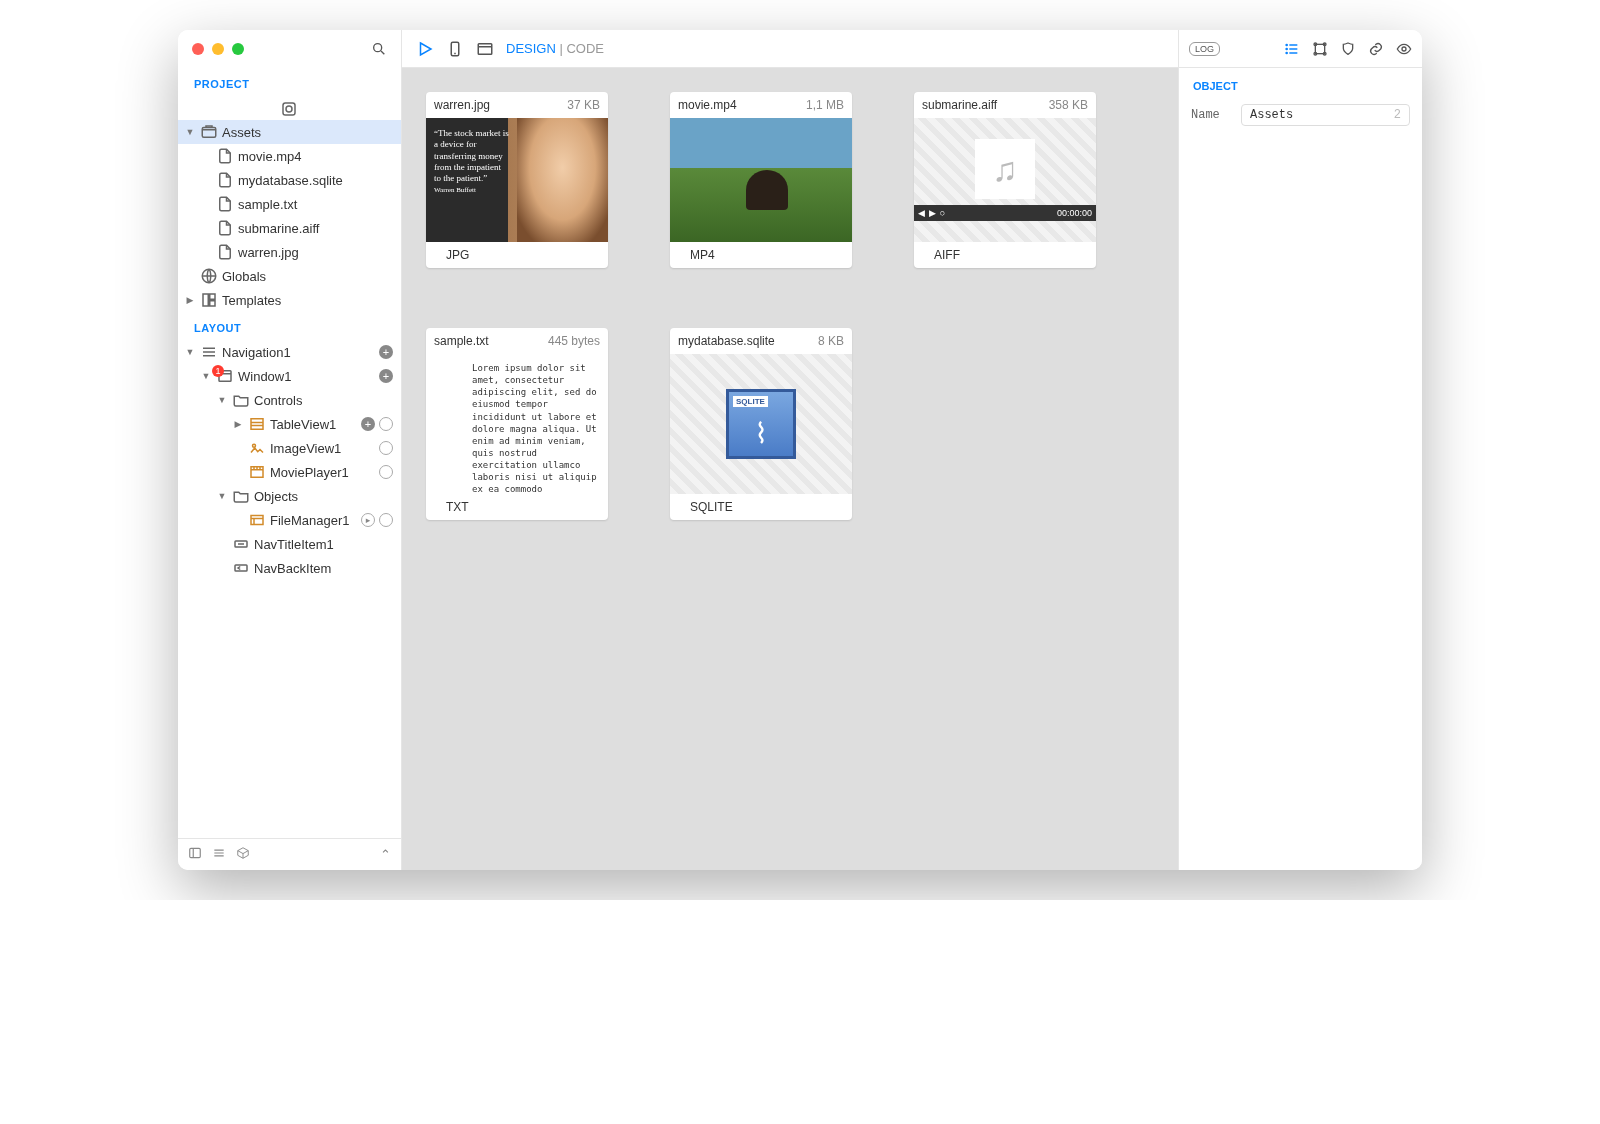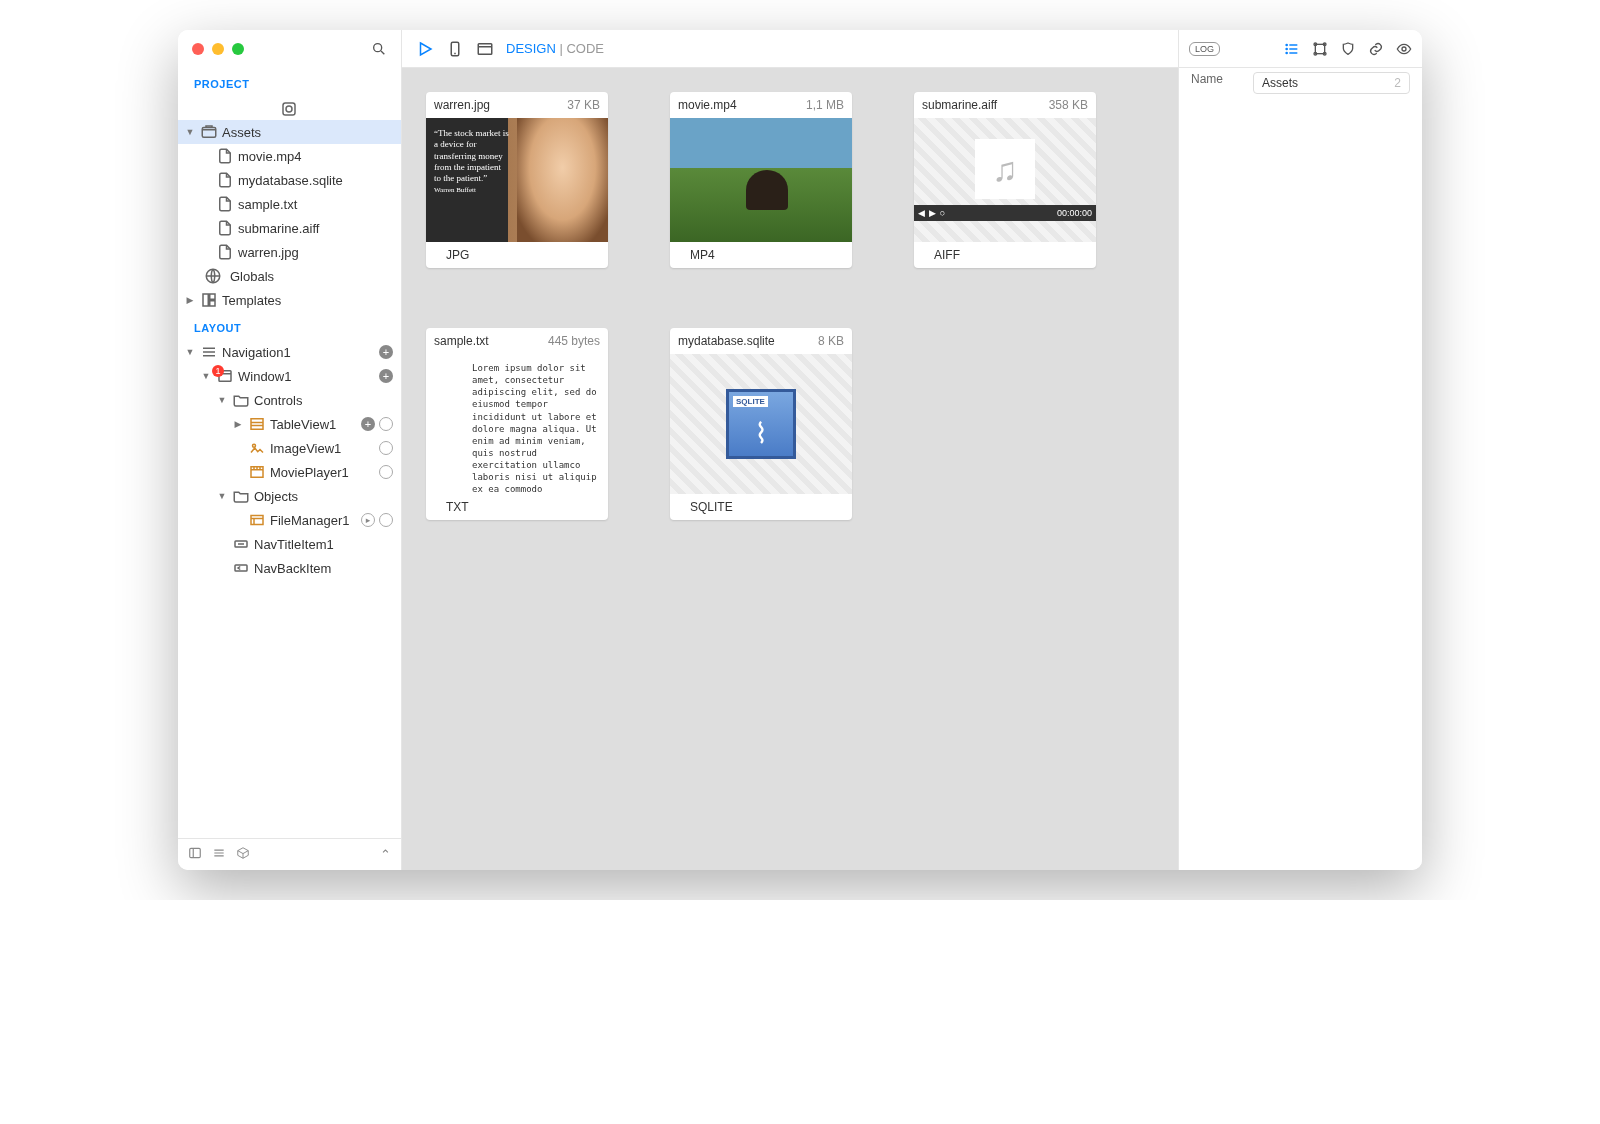--- a/index.html
+++ b/index.html
@@ -67,21 +67,21 @@
 .sqlite-icon .feather { flex:1; display:flex; align-items:center; justify-content:center; color:#fff; font-size: 28px; }
 
 
 .inspector { width: 244px; border-left: 1px solid #e5e5e5; display: flex; flex-direction: column; background: #fff; }
 .insp-toolbar { height: 38px; border-bottom: 1px solid #e5e5e5; display: flex; align-items: center; padding: 0 10px; gap: 12px; }
 .log-btn { border: 1px solid #999; border-radius: 6px; font-size: 9px; padding: 1px 5px; color: #555; }
 .insp-toolbar .spacer { flex: 1; }
 .insp-icon { width: 16px; height: 16px; color: #555; }
 .insp-icon.active { color: #0a84ff; }
 .insp-sec { font-size: 11px; font-weight: 600; color: #0a84ff; padding: 12px 14px 8px; }
-.insp-row { display: flex; padding: 4px 12px; gap: 20px; }
+.insp-row { display: flex; align-items: center; padding: 4px 12px; gap: 8px; font-family: Liberation Mono, monospace; }
 .insp-row label { width: 42px; font-size: 12px; color: #666; }
 .insp-row .field { flex: 1; border: 1px solid #ddd; border-radius: 4px; height: 22px; padding: 0 8px; display: flex; align-items: center; justify-content: space-between; font-size: 12px; }
 .insp-row .field .count { color: #bbb; }
 
 svg { width: 100%; height: 100%; }
 .mini-circle { width: 14px; height: 14px; border: 1px solid #aaa; border-radius: 50%; display: flex; align-items:center; justify-content:center; font-size: 9px; color:#888; }
 .mini-plus { width: 14px; height: 14px; border-radius: 50%; background:#888; color:#fff; font-size: 11px; display:flex; align-items:center; justify-content:center; }
 </style>
 </head>
 <body>
@@ -180,21 +180,21 @@
               <span class="disc"></span>
               <span class="icon-slot" style="position: relative;">
                 <svg viewBox="0 0 24 24" fill="none" stroke="currentColor" stroke-width="2">
                   <path d="M14 3H7a2 2 0 0 0-2 2v14a2 2 0 0 0 2 2h10a2 2 0 0 0 2-2V8z"></path>
                   <path d="M14 3v5h5"></path>
                 </svg>
               </span>
               <span class="label">warren.jpg</span>
               <span class="row-actions"></span>
             </div>
-            <div class="row" style="padding-left: 6px; gap: 8px;">
+            <div class="row" style="padding-left: 6px;">
               <span class="disc"></span>
               <span class="icon-slot" style="position: relative;">
                 <svg viewBox="0 0 24 24" fill="none" stroke="currentColor" stroke-width="2">
                   <circle cx="12" cy="12" r="9"></circle>
                   <path d="M3 12h18"></path>
                   <path d="M12 3c3 3 3 15 0 18"></path>
                   <path d="M12 3c-3 3-3 15 0 18"></path>
                 </svg>
               </span>
               <span class="label">Globals</span>
@@ -482,20 +482,21 @@
             </svg></span>
         <span class="insp-icon"><svg viewBox="0 0 24 24" fill="none" stroke="currentColor" stroke-width="2">
               <path d="M10 14a5 5 0 0 0 7 0l2-2a5 5 0 0 0-7-7l-1 1"></path>
               <path d="M14 10a5 5 0 0 0-7 0l-2 2a5 5 0 0 0 7 7l1-1"></path>
             </svg></span>
         <span class="insp-icon"><svg viewBox="0 0 24 24" fill="none" stroke="currentColor" stroke-width="2">
               <path d="M2 12s4-7 10-7 10 7 10 7-4 7-10 7S2 12 2 12z"></path>
               <circle cx="12" cy="12" r="3"></circle>
             </svg></span>
       </div>
+      <div class="insp-sec">OBJECT</div>
       <div class="insp-row">
         <label>Name</label>
         <div class="field">
           <span>Assets</span>
           <span class="count">2</span>
         </div>
       </div>
     </div>
 
   </div>

